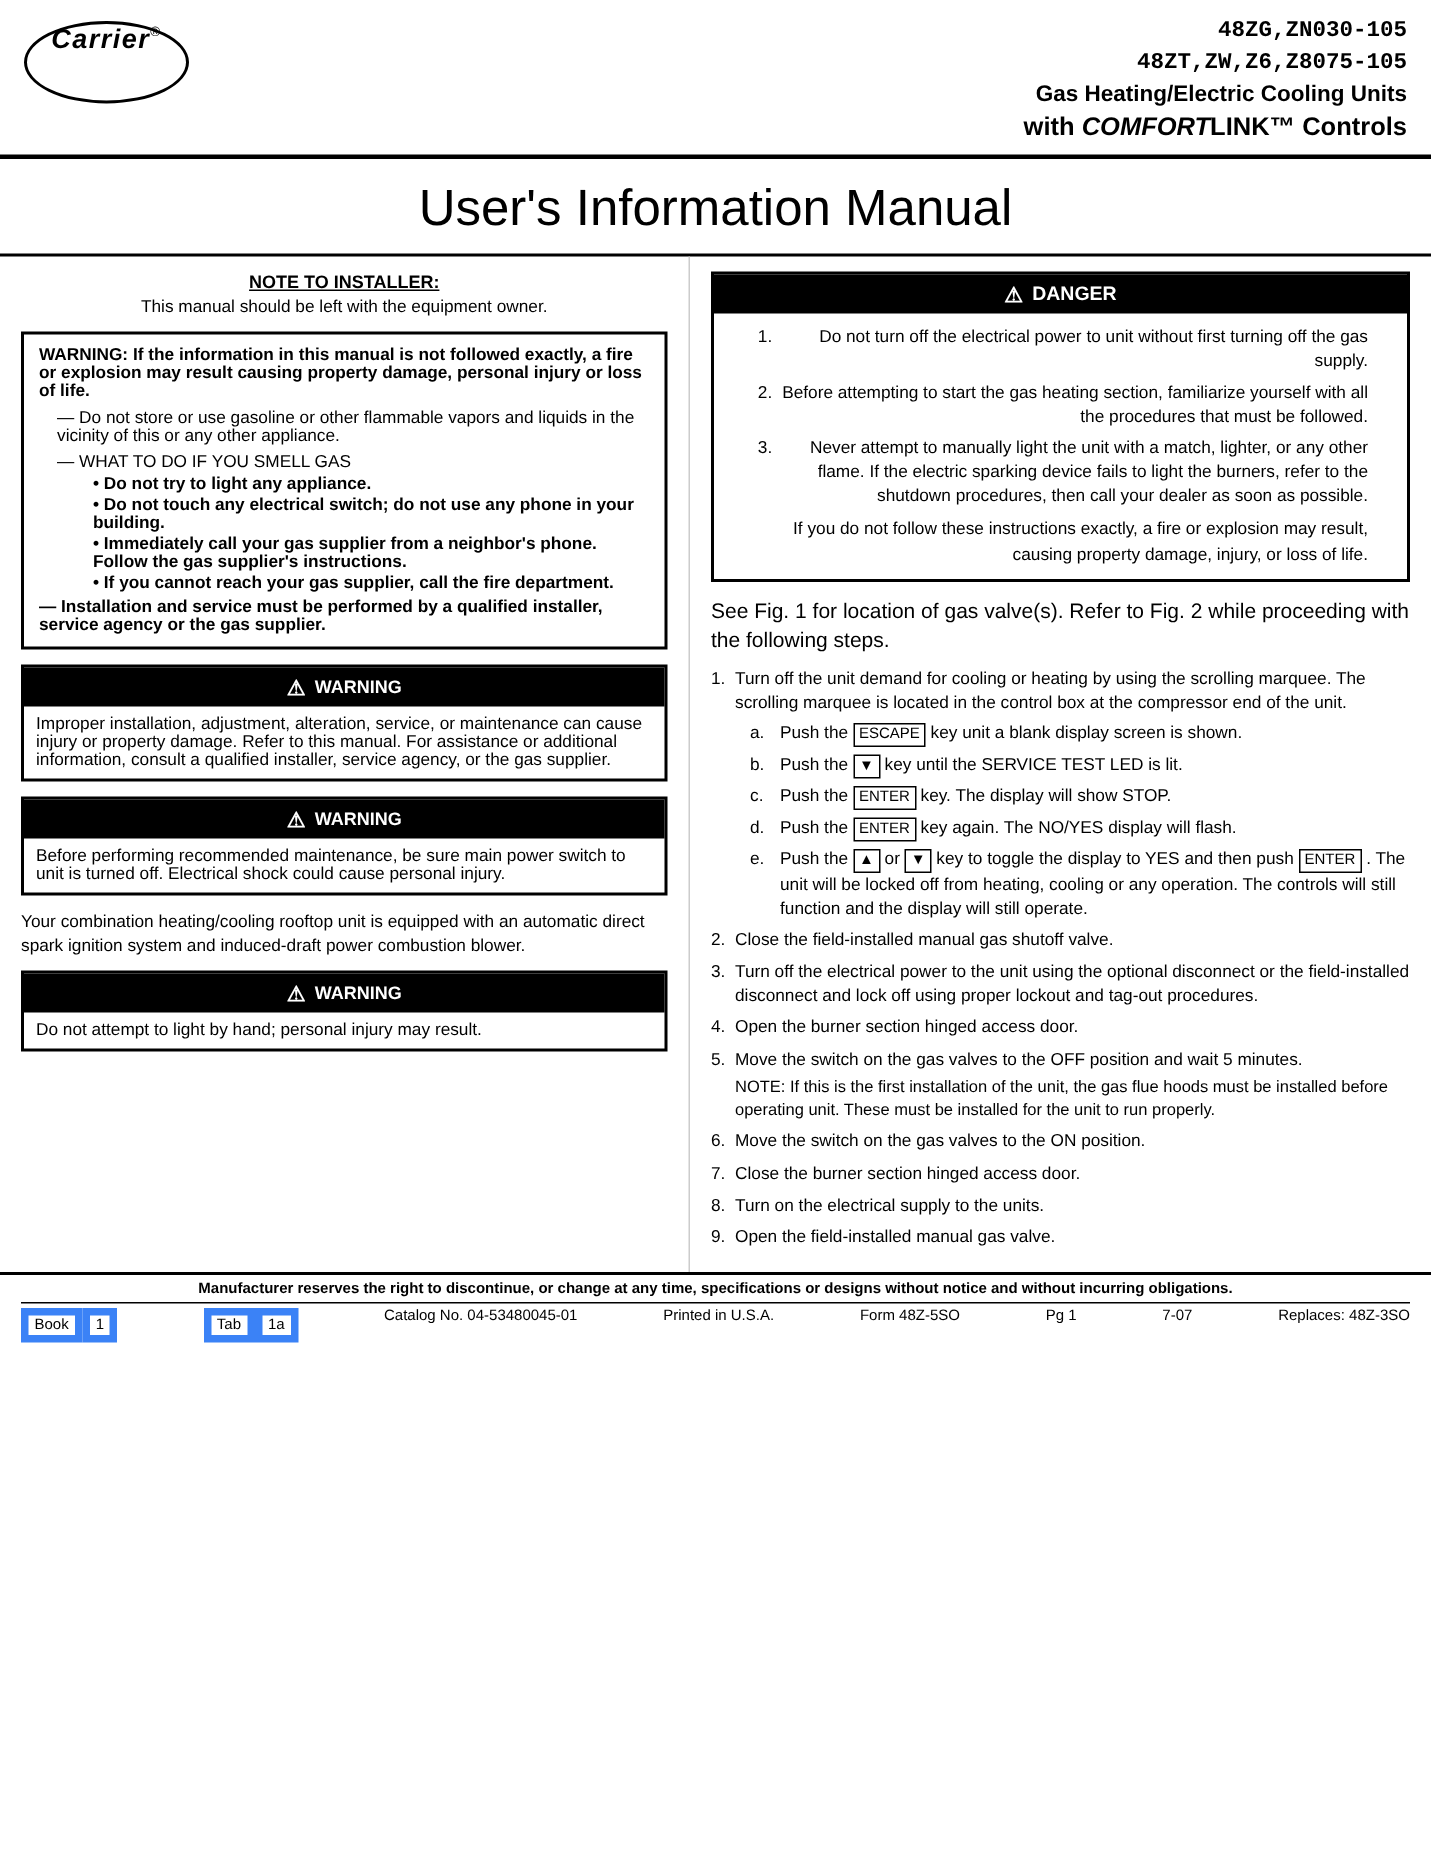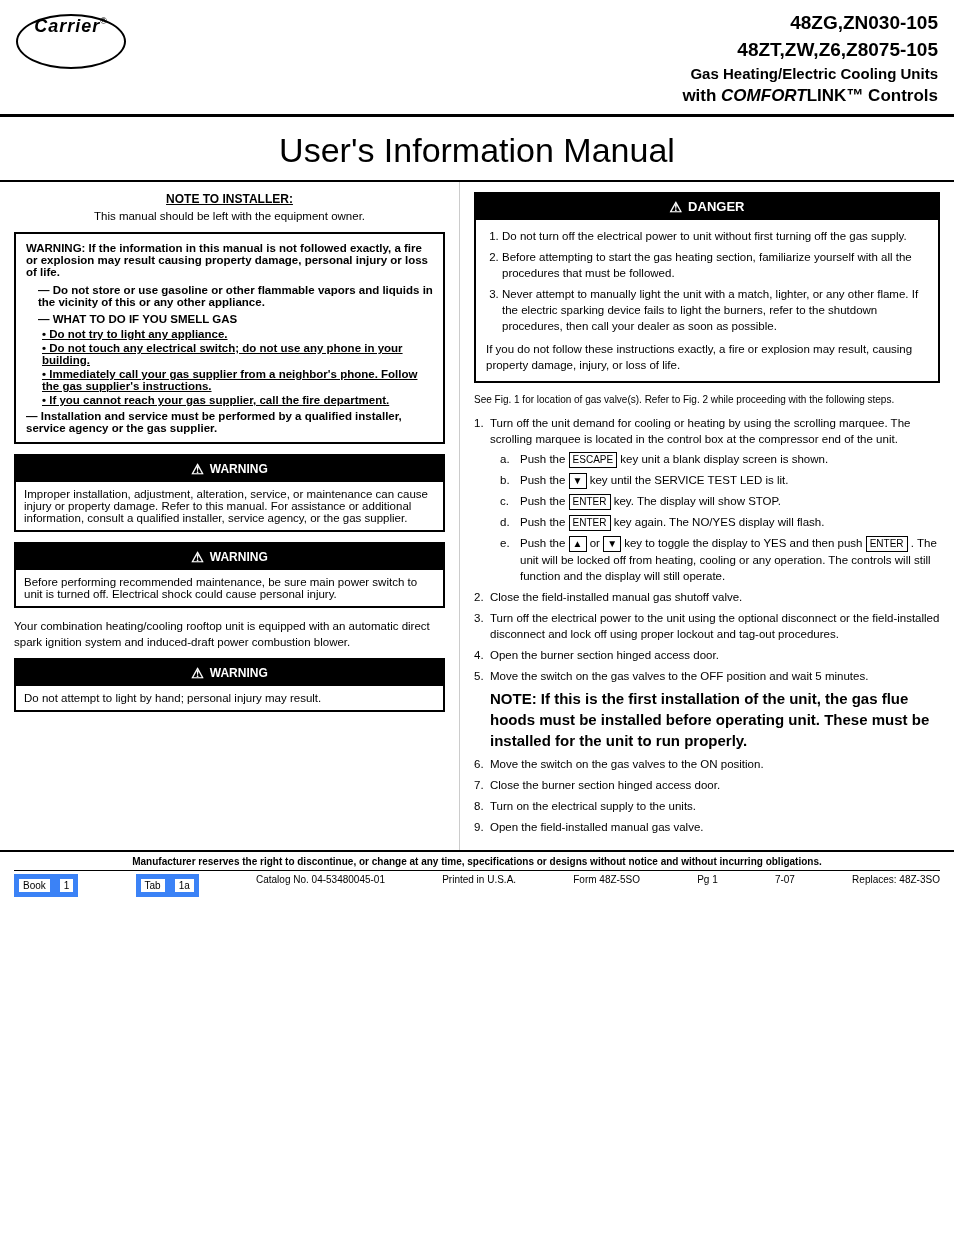--- a/index.html
+++ b/index.html
@@ -42,22 +42,23 @@
       vertical-align: super;
       font-style: normal;
       font-weight: normal;
     }
     .header-title {
       flex: 1;
       text-align: right;
       line-height: 1.4;
     }
     .header-title .model {
-      font-size: 19px;
-      font-weight: bold;
+      font-size: 15px;
+      font-weight: bold;
+      font-family: Liberation Mono, monospace;
     }
     .header-title .desc {
       font-size: 15px;
       font-weight: bold;
     }
     .header-title .comfort {
       font-size: 17px;
       font-weight: bold;
     }
     .comfort-italic { font-style: italic; }
@@ -114,28 +115,27 @@
       padding: 8px 10px;
       margin-bottom: 10px;
       font-size: 11.5px;
     }
     .warning-box p {
       margin-bottom: 6px;
       font-weight: bold;
     }
     .warning-box .sub-item {
       margin-left: 12px;
-      font-weight: bold;
+      font-weight: normal;
       margin-bottom: 3px;
     }
     .warning-box .sub-item-bullet {
-      margin-left: 16px;
+      margin-left: 36px;
       font-weight: bold;
       margin-bottom: 2px;
-      text-decoration: underline;
     }
     .warning-box .last-item {
       font-weight: bold;
       margin-top: 4px;
     }
 
     
     .danger-box {
       background: #000;
       color: #fff;
@@ -179,38 +179,39 @@
       text-align: center;
       margin-bottom: 6px;
     }
 
     
     .danger-bordered {
       border: 2px solid #000;
       margin-bottom: 10px;
     }
     .danger-list {
-      padding: 8px 10px;
+      padding: 8px 26px;
+      text-align: right;
     }
     .danger-list ol {
       margin-left: 16px;
       font-size: 11.5px;
     }
     .danger-list ol li {
       margin-bottom: 5px;
       line-height: 1.4;
     }
     .danger-list p {
       font-size: 11.5px;
       margin-top: 6px;
       line-height: 1.4;
     }
 
     .right-body-text {
-      font-size: 10px;
+      font-size: 14px;
       margin-bottom: 8px;
       line-height: 1.4;
     }
 
     
     .steps-list {
       list-style: none;
       padding: 0;
       margin: 0;
     }
@@ -281,25 +282,24 @@
       gap: 0;
     }
     .footer-cell {
       border: 5px solid #3b82f6;
       padding: 1px 4px;
       font-size: 10px;
     }
 
     
     .note-text {
-      font-size: 15px;
+      font-size: 11px;
       line-height: 1.4;
       margin-top: 4px;
       margin-bottom: 4px;
-      font-weight: bold;
     }
   </style>
 </head>
 <body>
 
 <div class="header">
   <div class="logo-area">
     <div class="logo-oval">
       <span>Carrier</span>
       <span class="logo-reg">®</span>

